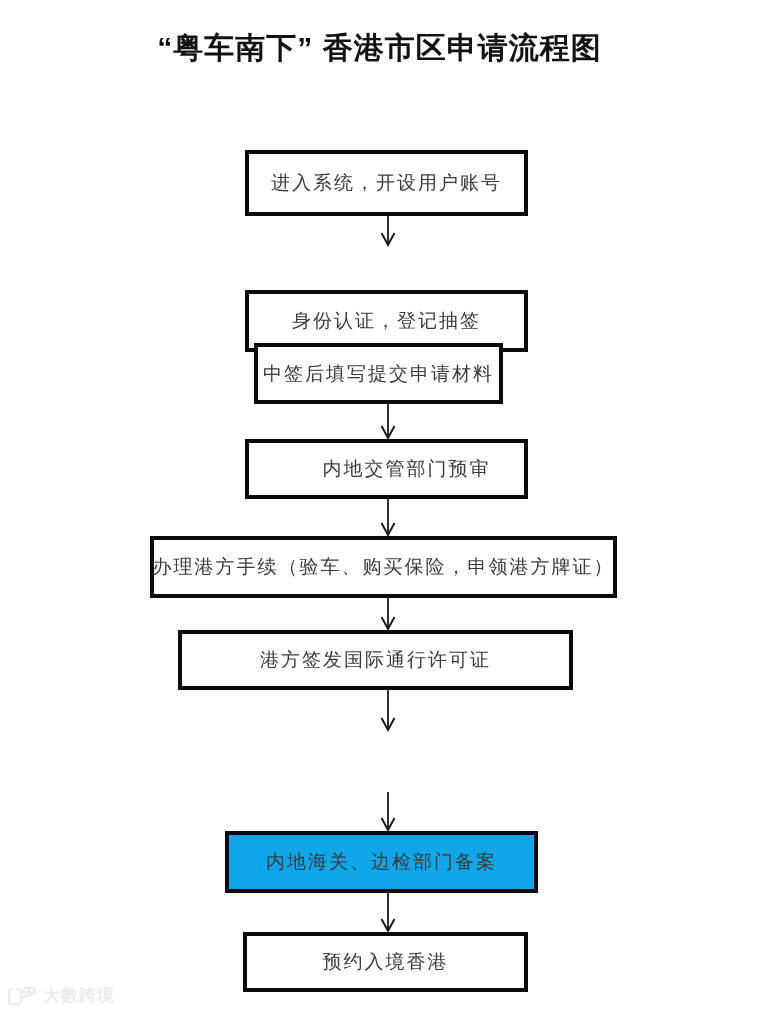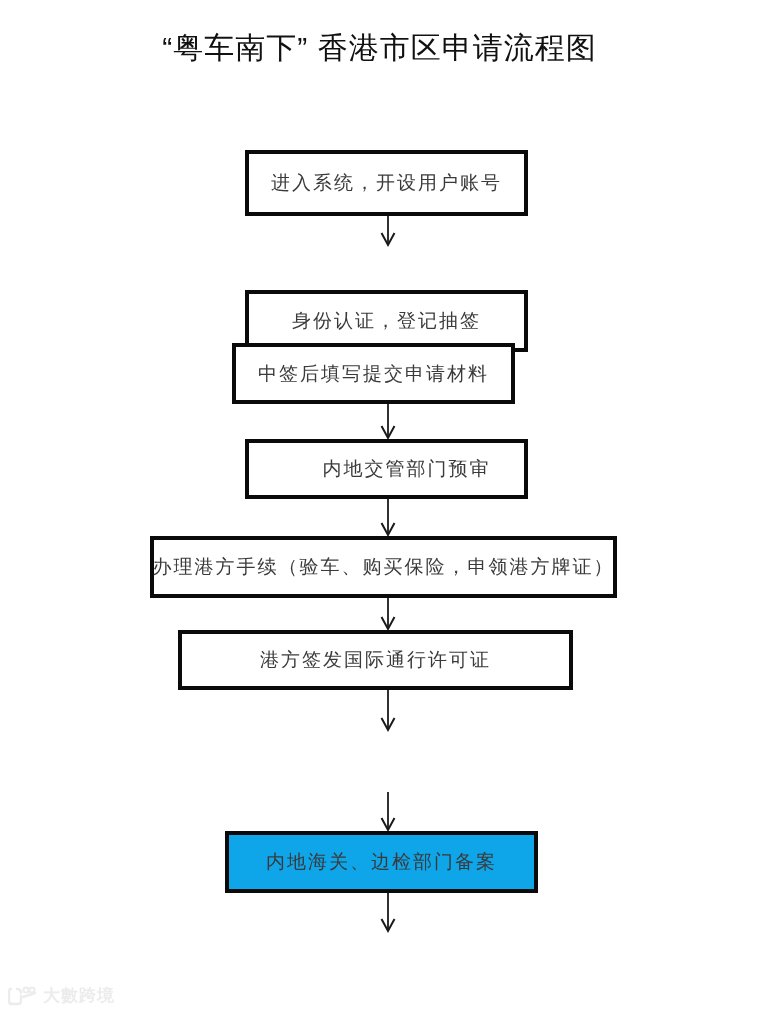--- a/index.html
+++ b/index.html
@@ -21,21 +21,21 @@
     height: 1013px;
   }
 
   .chart-title {
     position: absolute;
     top: 28px;
     left: 0;
     width: 759px;
     text-align: center;
     font-size: 30px;
-    font-weight: normal;
+    font-weight: bold;
     color: #111111;
     letter-spacing: 1px;
     font-family: "Liberation Sans", "DejaVu Sans", sans-serif;
   }
 
   .flow {
     position: absolute;
     top: 0;
     left: 0;
     width: 759px;
@@ -145,34 +145,37 @@
           <line x1="12" y1="0" x2="12" y2="37" stroke="#1a1a1a" stroke-width="1.8"></line>
           <path d="M5.5 26 L12 38 L18.5 26" fill="none" stroke="#1a1a1a" stroke-width="2"></path>
         </svg>
       </div>
       <div class="node" style="left: 245px; top: 150px; width: 283px; height: 66px; border-color: rgb(10, 10, 10); background: rgb(255, 255, 255); color: rgb(58, 58, 58);">
         <span>进入系统，开设用户账号</span>
       </div>
       <div class="node" style="left: 245px; top: 246px; width: 283px; height: 62px; border-color: rgb(10, 10, 10); background: rgb(255, 255, 255); color: rgb(58, 58, 58); margin-top: 44px;">
         <span>身份认证，登记抽签</span>
       </div>
-      <div class="node" style="left: 232px; top: 343px; width: 283px; height: 61px; border-color: rgb(10, 10, 10); background: rgb(255, 255, 255); color: rgb(58, 58, 58);">
+      <div class="node" style="left: 254px; top: 343px; width: 249px; height: 61px; border-color: rgb(10, 10, 10); background: rgb(255, 255, 255); color: rgb(58, 58, 58);">
         <span>中签后填写提交申请材料</span>
       </div>
       <div class="node" style="left: 245px; top: 439px; width: 283px; height: 60px; border-color: rgb(10, 10, 10); background: rgb(255, 255, 255); color: rgb(58, 58, 58); padding-left: 40px;">
         <span>内地交管部门预审</span>
       </div>
       <div class="node" style="left: 150px; top: 536px; width: 467px; height: 62px; border-color: rgb(10, 10, 10); background: rgb(255, 255, 255); color: rgb(58, 58, 58); align-items: center;">
         <span>办理港方手续（验车、购买保险，申领港方牌证）</span>
       </div>
       <div class="node" style="left: 178px; top: 630px; width: 395px; height: 60px; border-color: rgb(10, 10, 10); background: rgb(255, 255, 255); color: rgb(58, 58, 58);">
         <span>港方签发国际通行许可证</span>
       </div>
       <div class="node" style="left: 225px; top: 831px; width: 313px; height: 62px; border-color: rgb(10, 10, 10); background: #0ea5e9; color: rgb(58, 58, 58);">
         <span>内地海关、边检部门备案</span>
+      </div>
+      <div class="node" style="left: 243px; top: 932px; width: 285px; height: 60px; border-color: rgb(10, 10, 10); background: rgb(255, 255, 255); color: rgb(58, 58, 58);">
+        <span>预约入境香港</span>
       </div>
     </div>
 
   <div class="watermark">
     <span class="watermark-mark">
       <svg width="30" height="22" viewBox="0 0 30 22" aria-hidden="true">
         <path d="M3 4 Q1 4 1 7 L1 16 Q1 19 4 19 L10 19 Q13 19 13 16 L13 11" fill="none" stroke="#ececec" stroke-width="2.4" stroke-linecap="round"></path>
         <path d="M13 8 Q13 4 9 4" fill="none" stroke="#ececec" stroke-width="2.4" stroke-linecap="round"></path>
         <circle cx="18" cy="5" r="2.6" fill="none" stroke="#ececec" stroke-width="2"></circle>
         <circle cx="24" cy="5" r="2.6" fill="none" stroke="#ececec" stroke-width="2"></circle>

